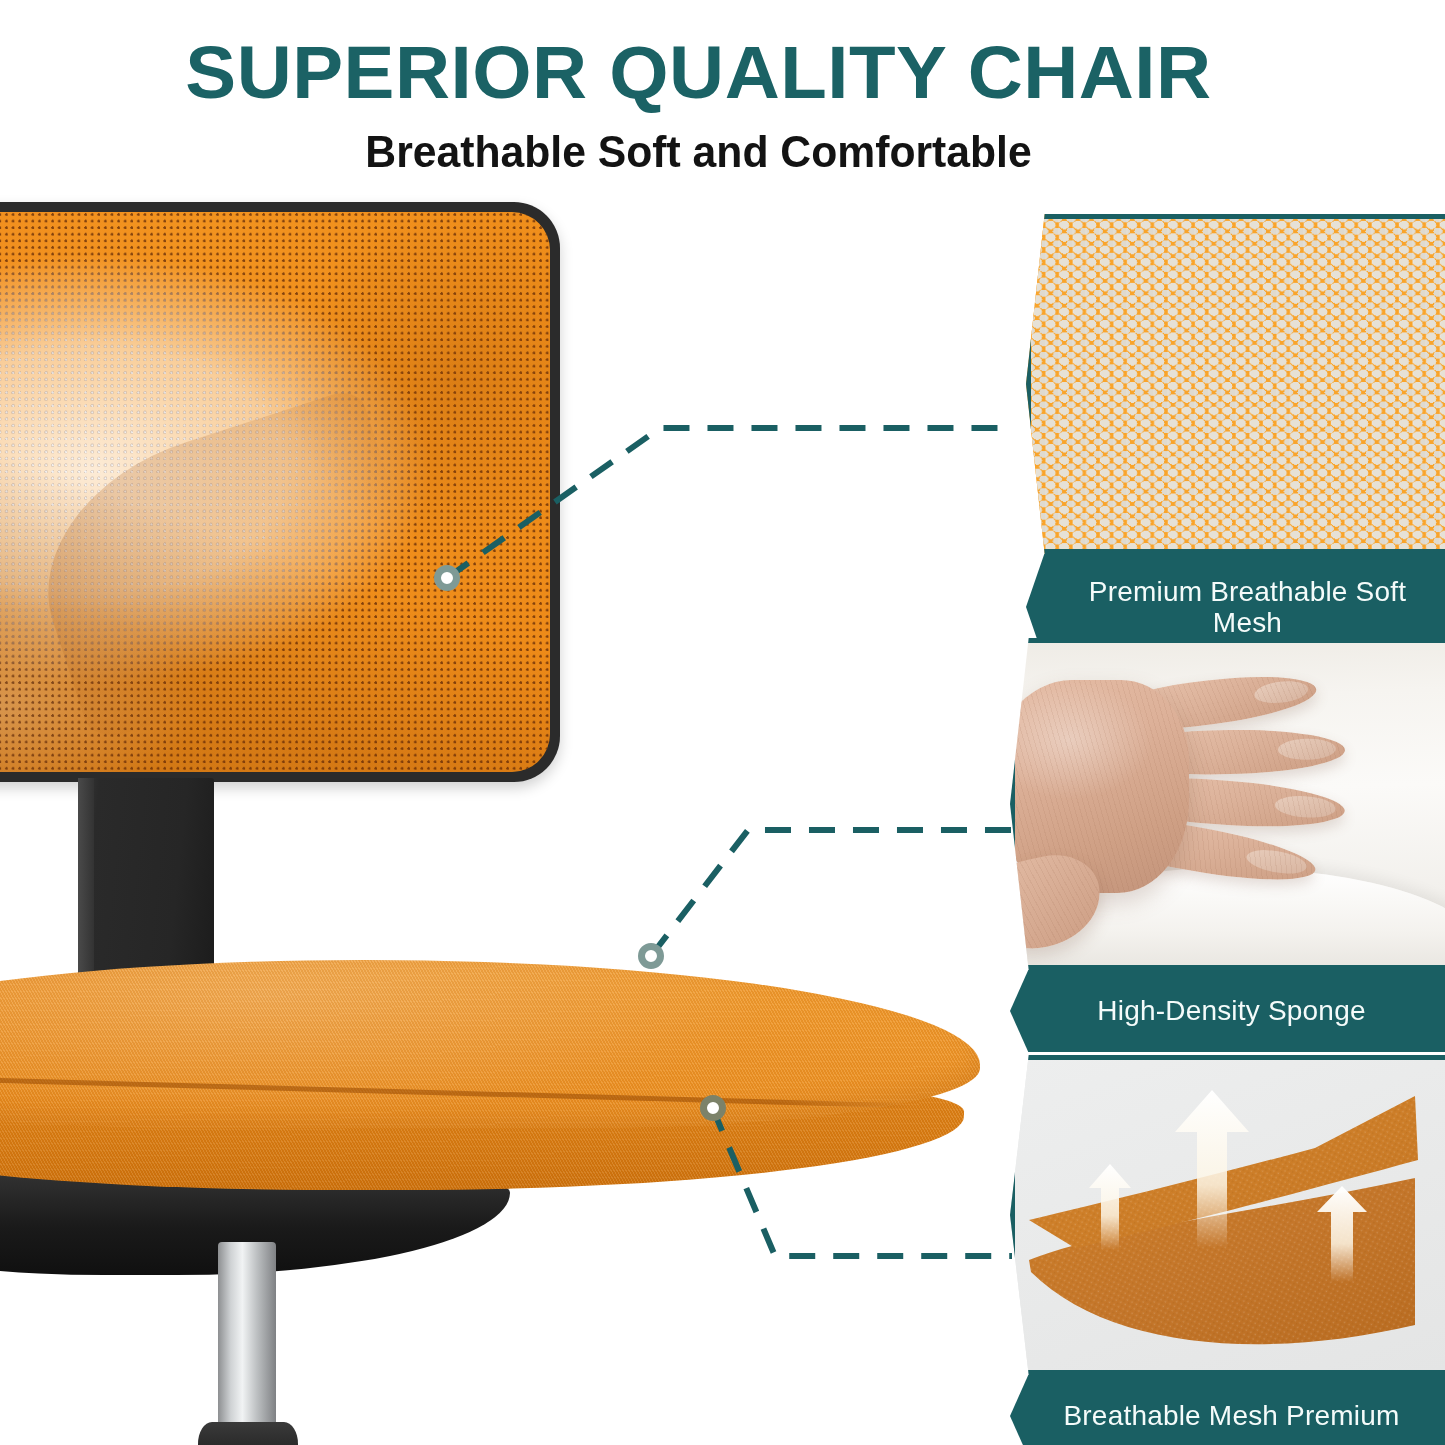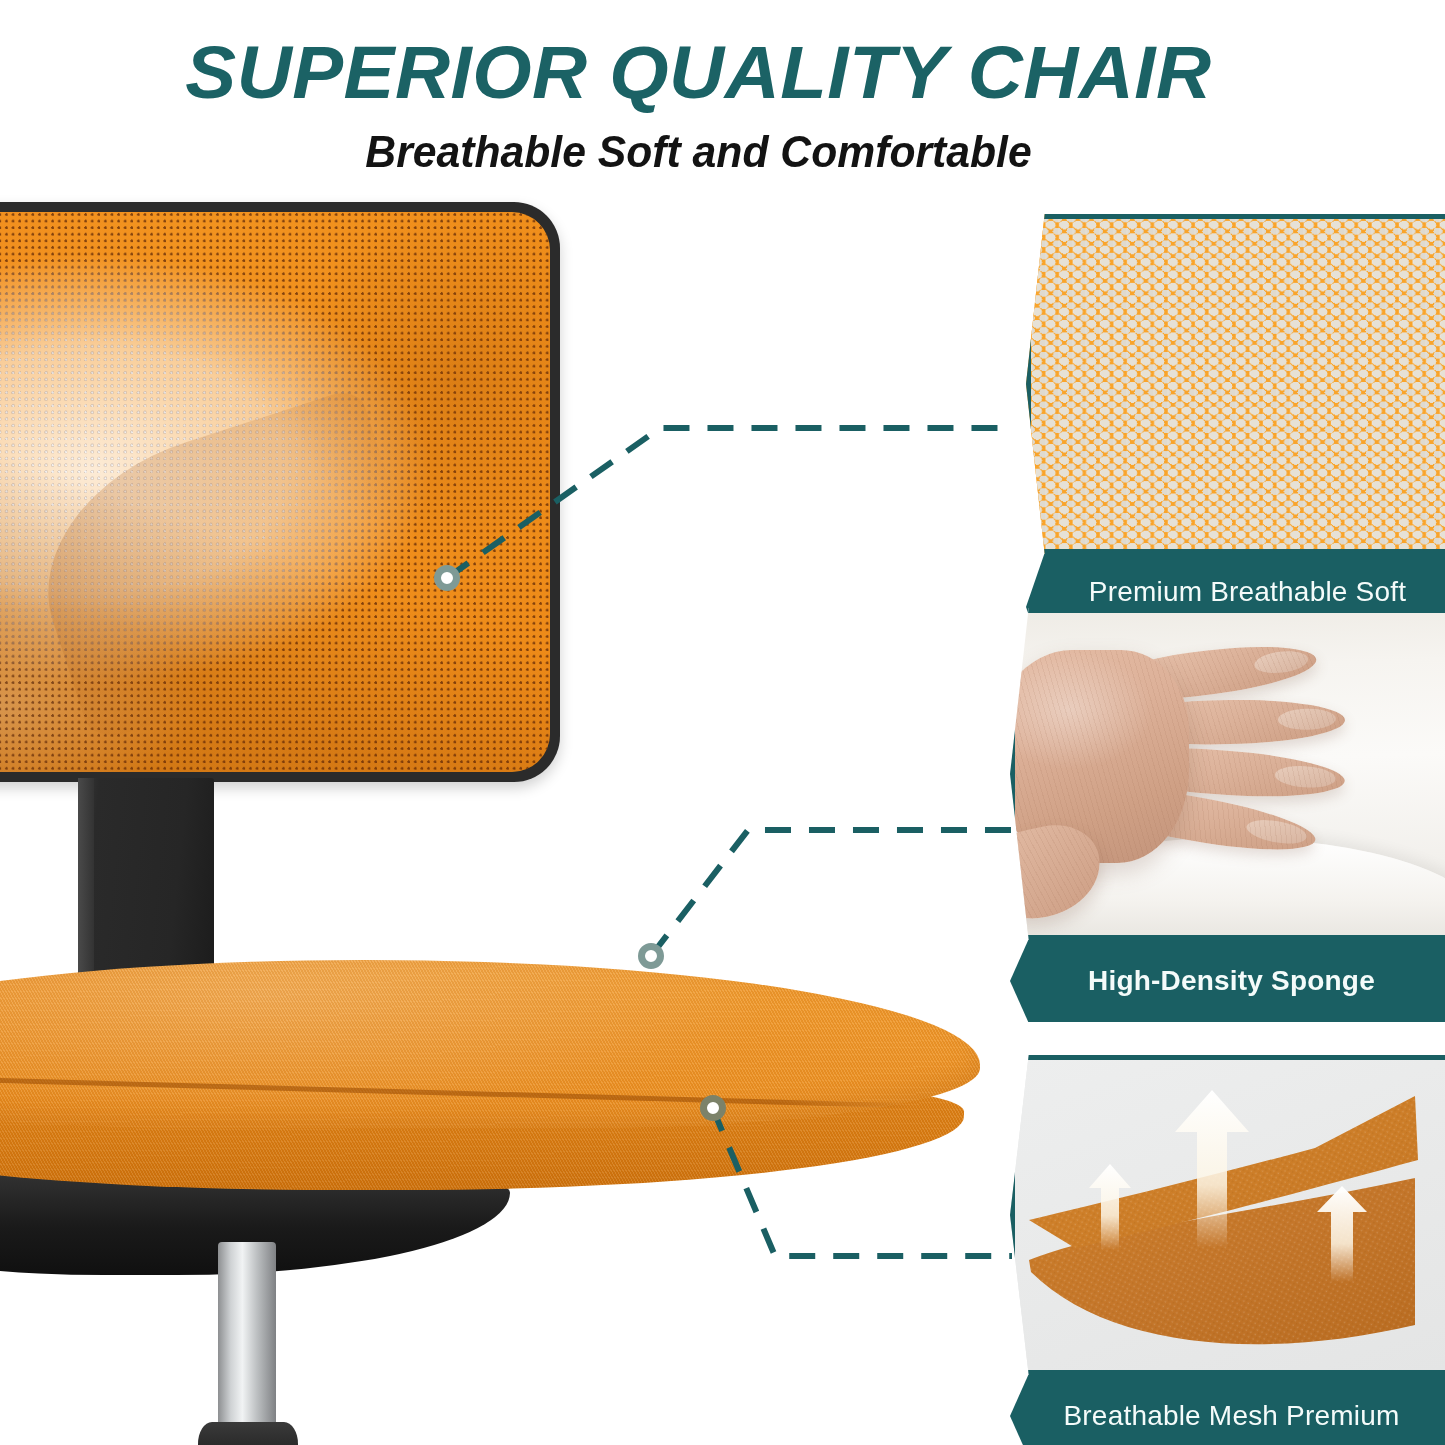--- a/index.html
+++ b/index.html
@@ -6,21 +6,21 @@
   body{
     width:1445px;height:1445px;
     background:#ffffff;
     font-family:"Liberation Sans", sans-serif;
     overflow:hidden;
     position:relative;
   }
   .stage{position:absolute;inset:0;width:1445px;height:1445px;overflow:hidden;background:#fff;}
 
   
-  .hdr{position:absolute;left:0;top:0;width:1397px;text-align:center;font-style:italic;}
+  .hdr{position:absolute;left:0;top:0;width:1397px;text-align:center;}
   .hdr-title{
     font-size:74px;font-weight:bold;letter-spacing:0.5px;
     color:#1B6265;margin:0;padding-top:36px;line-height:1.0;
     transform:scaleX(1.03);
   }
   .hdr-sub{
     font-size:44px;font-weight:bold;color:#131313;
     margin:0;padding-top:20px;line-height:1.0;
     transform:scaleX(0.97);
   }
@@ -172,21 +172,21 @@
       radial-gradient(ellipse 4.6px 3.6px at 6px 6px, #DFDACF 0 99%, rgba(0,0,0,0) 100%);
     background-size:13.6px 12.4px, 13.6px 12.4px;
     background-position:0 0, 6.8px 6.2px;
   }
   .mesh-swatch-warp{
     position:absolute;inset:0;
     background-image:repeating-linear-gradient(90deg, rgba(255,255,255,.10) 0 2px, rgba(0,0,0,0) 2px 13.6px);
   }
 
   
-  #panel2{left:1010px;top:608px;font-weight:bold;}
+  #panel2{left:1010px;top:638px;}
   #panel2 .panel-img{height:322px;}
   .foam{
     position:absolute;inset:0;
     background:
       linear-gradient(178deg,#EFECE6 0%,#F6F4F0 18%,#FBFAF8 46%,#F2F0EC 78%,#E7E4DE 100%);
   }
   .foam-edge{
     position:absolute;left:-4%;bottom:-6%;width:112%;height:36%;
     background:linear-gradient(180deg,#FFFFFF 0%,#F4F2EE 55%,#E4E1DB 100%);
     border-radius:48% 54% 0 0 / 70% 76% 0 0;

